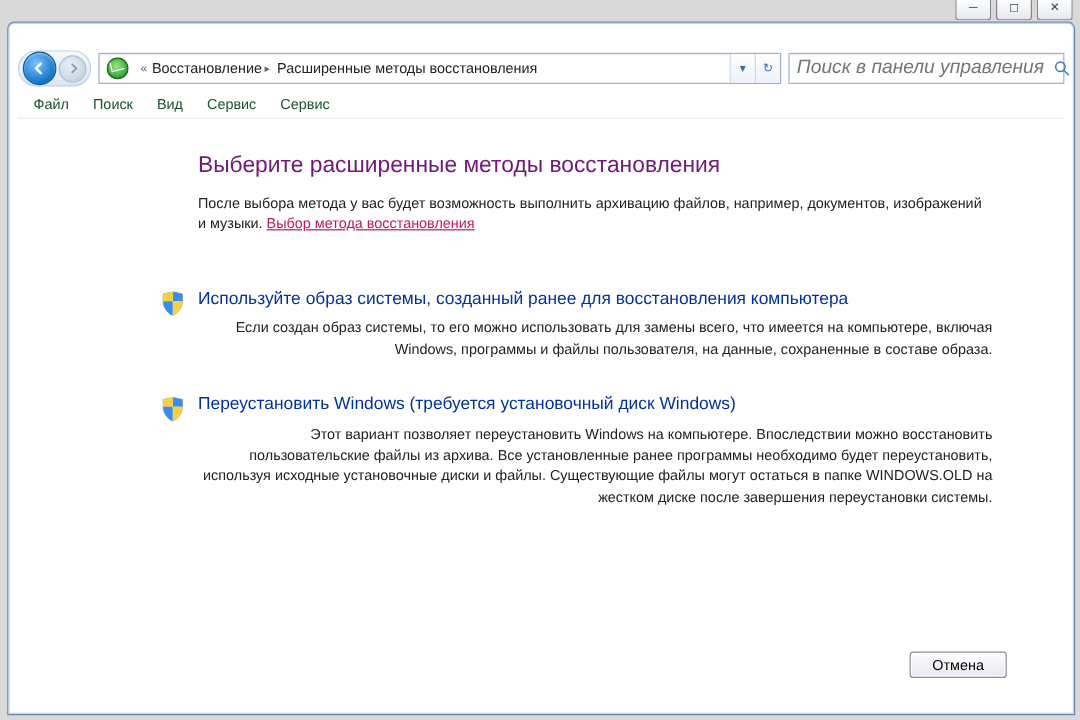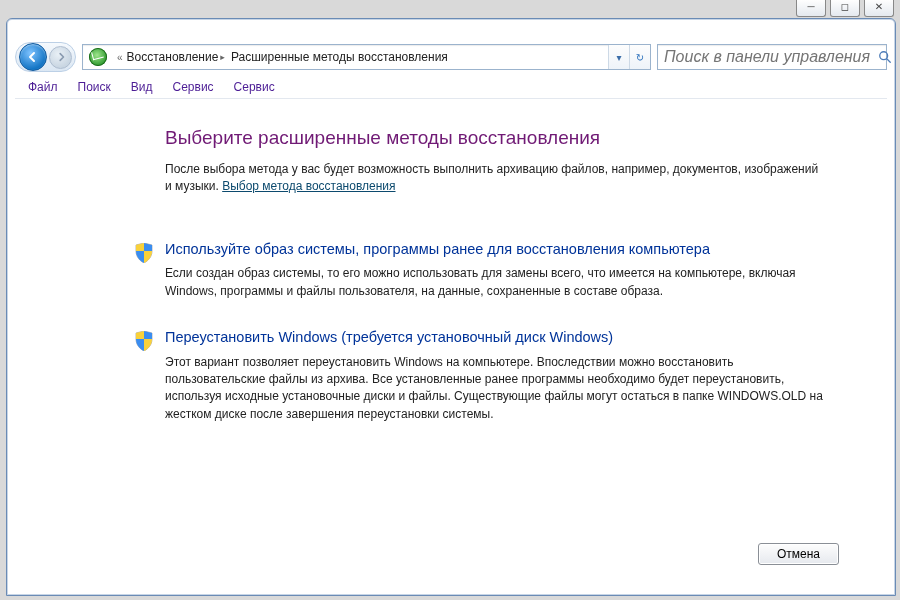--- a/index.html
+++ b/index.html
@@ -178,21 +178,21 @@
     position: absolute;
     left: 8px; right: 8px;
     top: 57px;
     height: 22px;
     border-bottom: 1px solid #e3e8ef;
     display: flex;
     align-items: center;
     gap: 2px;
     padding: 0 4px;
     font-size: 12px;
-    color: #4c1d95;
+    color: #14532d;
   }
   .menubar span {
     padding: 2px 9px;
     cursor: default;
   }
   
   .content {
     position: absolute;
     left: 8px; right: 8px;
     top: 80px;
@@ -209,21 +209,21 @@
     font-weight: normal;
     font-size: 19px;
     margin: 0 0 12px 0;
   }
   .intro {
     color: #222;
     font-size: 12px;
     line-height: 1.45;
   }
   .link {
-    color: #0c4a6e;
+    color: #be185d;
     text-decoration: underline;
     cursor: pointer;
   }
   .option {
     margin-top: 44px;
     position: relative;
     padding-left: 0;
   }
   .option + .option { margin-top: 28px; }
   .shield {
@@ -240,20 +240,21 @@
     font-size: 14.5px;
     margin: 0 0 6px 0;
     line-height: 1.35;
     cursor: pointer;
   }
   .option p {
     margin: 0;
     color: #222;
     font-size: 12px;
     line-height: 1.45;
+    text-align: right;
   }
   .footer {
     position: absolute;
     left: 8px; right: 8px;
     bottom: 22px;
     display: flex;
     justify-content: flex-end;
     padding-right: 40px;
     margin-top: 24px;
   }
@@ -334,21 +335,21 @@
       <div class="option">
         <span class="shield">
           <svg viewBox="0 0 18 20">
             <path d="M9 0 L17 2 V8 C17 14 13 18 9 20 C5 18 1 14 1 8 V2 Z" fill="#f2f2f2" stroke="#888" stroke-width="0.6"></path>
             <path d="M9 0 L17 2 V8 L9 8 Z" fill="#3a8df0"></path>
             <path d="M1 2 L9 0 V8 L1 8 Z" fill="#f9d13a"></path>
             <path d="M1 8 H9 V20 C5 18 1 14 1 8 Z" fill="#3a8df0"></path>
             <path d="M9 8 H17 C17 14 13 18 9 20 Z" fill="#f9d13a"></path>
           </svg>
         </span>
-        <h2>Используйте образ системы, программы ранее для восстановления компьютера</h2>
+        <h2>Используйте образ системы, созданный ранее для восстановления компьютера</h2>
         <p>Если создан образ системы, то его можно использовать для замены всего, что имеется на компьютере, включая Windows, программы и файлы пользователя, на данные, сохраненные в составе образа.</p>
       </div>
 
       <div class="option">
         <span class="shield">
           <svg viewBox="0 0 18 20">
             <path d="M9 0 L17 2 V8 C17 14 13 18 9 20 C5 18 1 14 1 8 V2 Z" fill="#f2f2f2" stroke="#888" stroke-width="0.6"></path>
             <path d="M9 0 L17 2 V8 L9 8 Z" fill="#3a8df0"></path>
             <path d="M1 2 L9 0 V8 L1 8 Z" fill="#f9d13a"></path>
             <path d="M1 8 H9 V20 C5 18 1 14 1 8 Z" fill="#3a8df0"></path>

